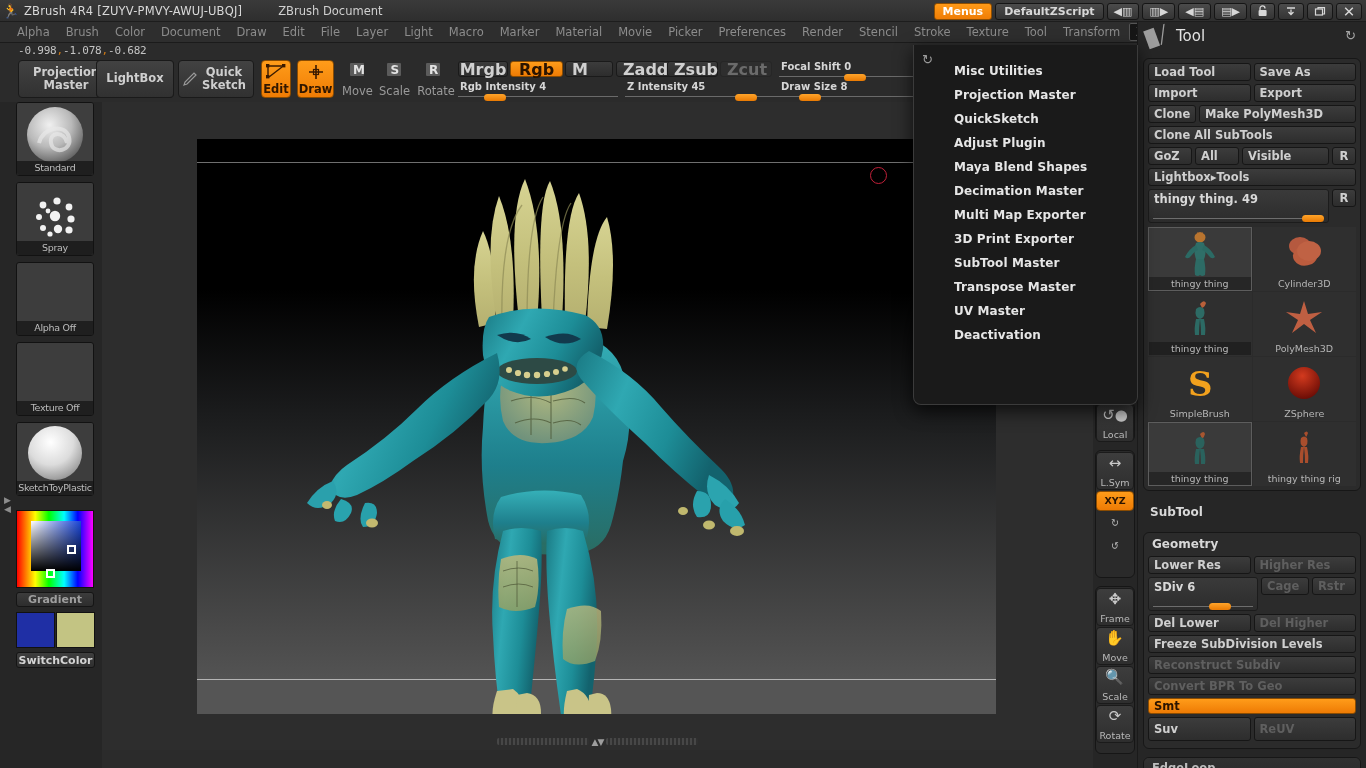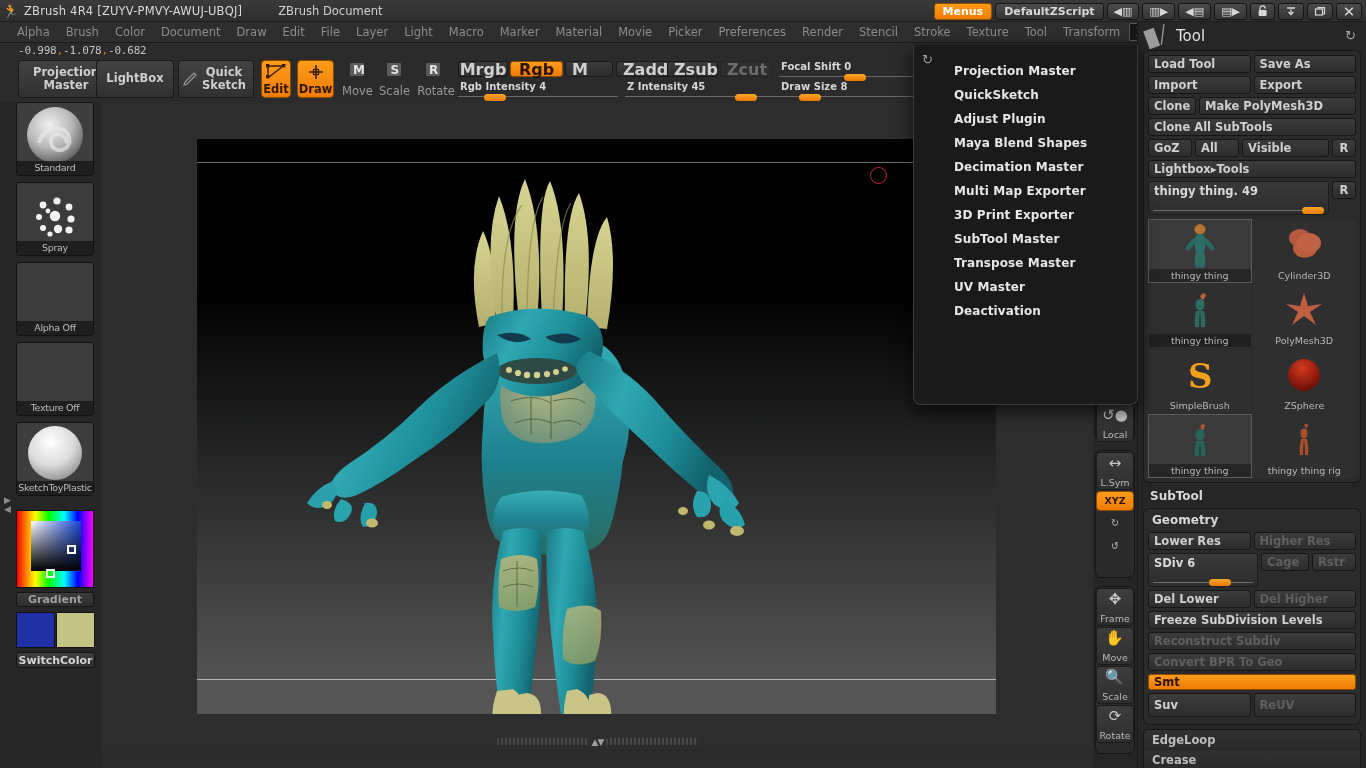--- a/index.html
+++ b/index.html
@@ -133,21 +133,21 @@
      background:radial-gradient(circle at 62% 32%, #6f6f6f, #2c2c2c 72%); }
 
   
   .rpanel{ position:absolute; left:1137px; top:22px; width:229px; height:746px; background:#262626;
      border-left:1px solid #1a1a1a; }
   .rp-head{ position:relative; height:28px; display:flex; align-items:center; padding-left:8px; }
   .rp-head .hammer{ color:#9d9d9d; font-size:16px; margin-right:8px; display:inline-block; transform:rotate(-20deg);}
   .rp-head .t{ color:#e2e2e2; font-size:15px; }
   .rp-head .reset{ position:absolute; right:10px; top:6px; color:#a3a3a3; font-size:13px; }
 
-  .rbox{ margin:0 5px; border:1px solid #171717; border-radius:6px; background:#2b2b2b; padding:4px; }
+  .rbox{ margin:8px 5px; border:1px solid #171717; border-radius:6px; background:#2b2b2b; padding:4px; }
   .row{ display:flex; gap:3px; margin-bottom:3px; }
   .rbtn{ flex:1; height:18px; border:1px solid #161616; border-radius:3px;
      background:linear-gradient(#3c3c3c,#2d2d2d); color:#cfcfcf; font-size:11.5px; font-weight:bold;
      display:flex; align-items:center; padding-left:5px; white-space:nowrap; overflow:hidden; }
   .rbtn.dim{ color:#5f5f5f; }
   .rbtn.mini{ flex:0 0 24px; justify-content:center; padding:0; }
   .rbtn.on{ background:linear-gradient(#ff9c1a,#ee7b04); color:#2b1400; border-color:#8a4c02; }
   .rbtn.tall{ height:50px; }
   .rslider{ position:relative; flex:1; height:34px; border:1px solid #1c1c1c; border-radius:3px;
      background:linear-gradient(#3a3a3a,#2c2c2c); overflow:hidden;}
@@ -805,20 +805,21 @@
     <div class="gitem">Crease</div>
     <div class="gitem">ShadowBox</div>
     <div class="gitem">ClayPolish</div>
 
   </div>
 
 </div>
 
 <div class="dropdown">
   <span class="dd-reset">↻</span>
+  <div class="dd-item">Misc Utilities</div>
   <div class="dd-item">Projection Master</div>
   <div class="dd-item">QuickSketch</div>
   <div class="dd-item">Adjust Plugin</div>
   <div class="dd-item">Maya Blend Shapes</div>
   <div class="dd-item">Decimation Master</div>
   <div class="dd-item">Multi Map Exporter</div>
   <div class="dd-item">3D Print Exporter</div>
   <div class="dd-item">SubTool Master</div>
   <div class="dd-item">Transpose Master</div>
   <div class="dd-item">UV Master</div>

